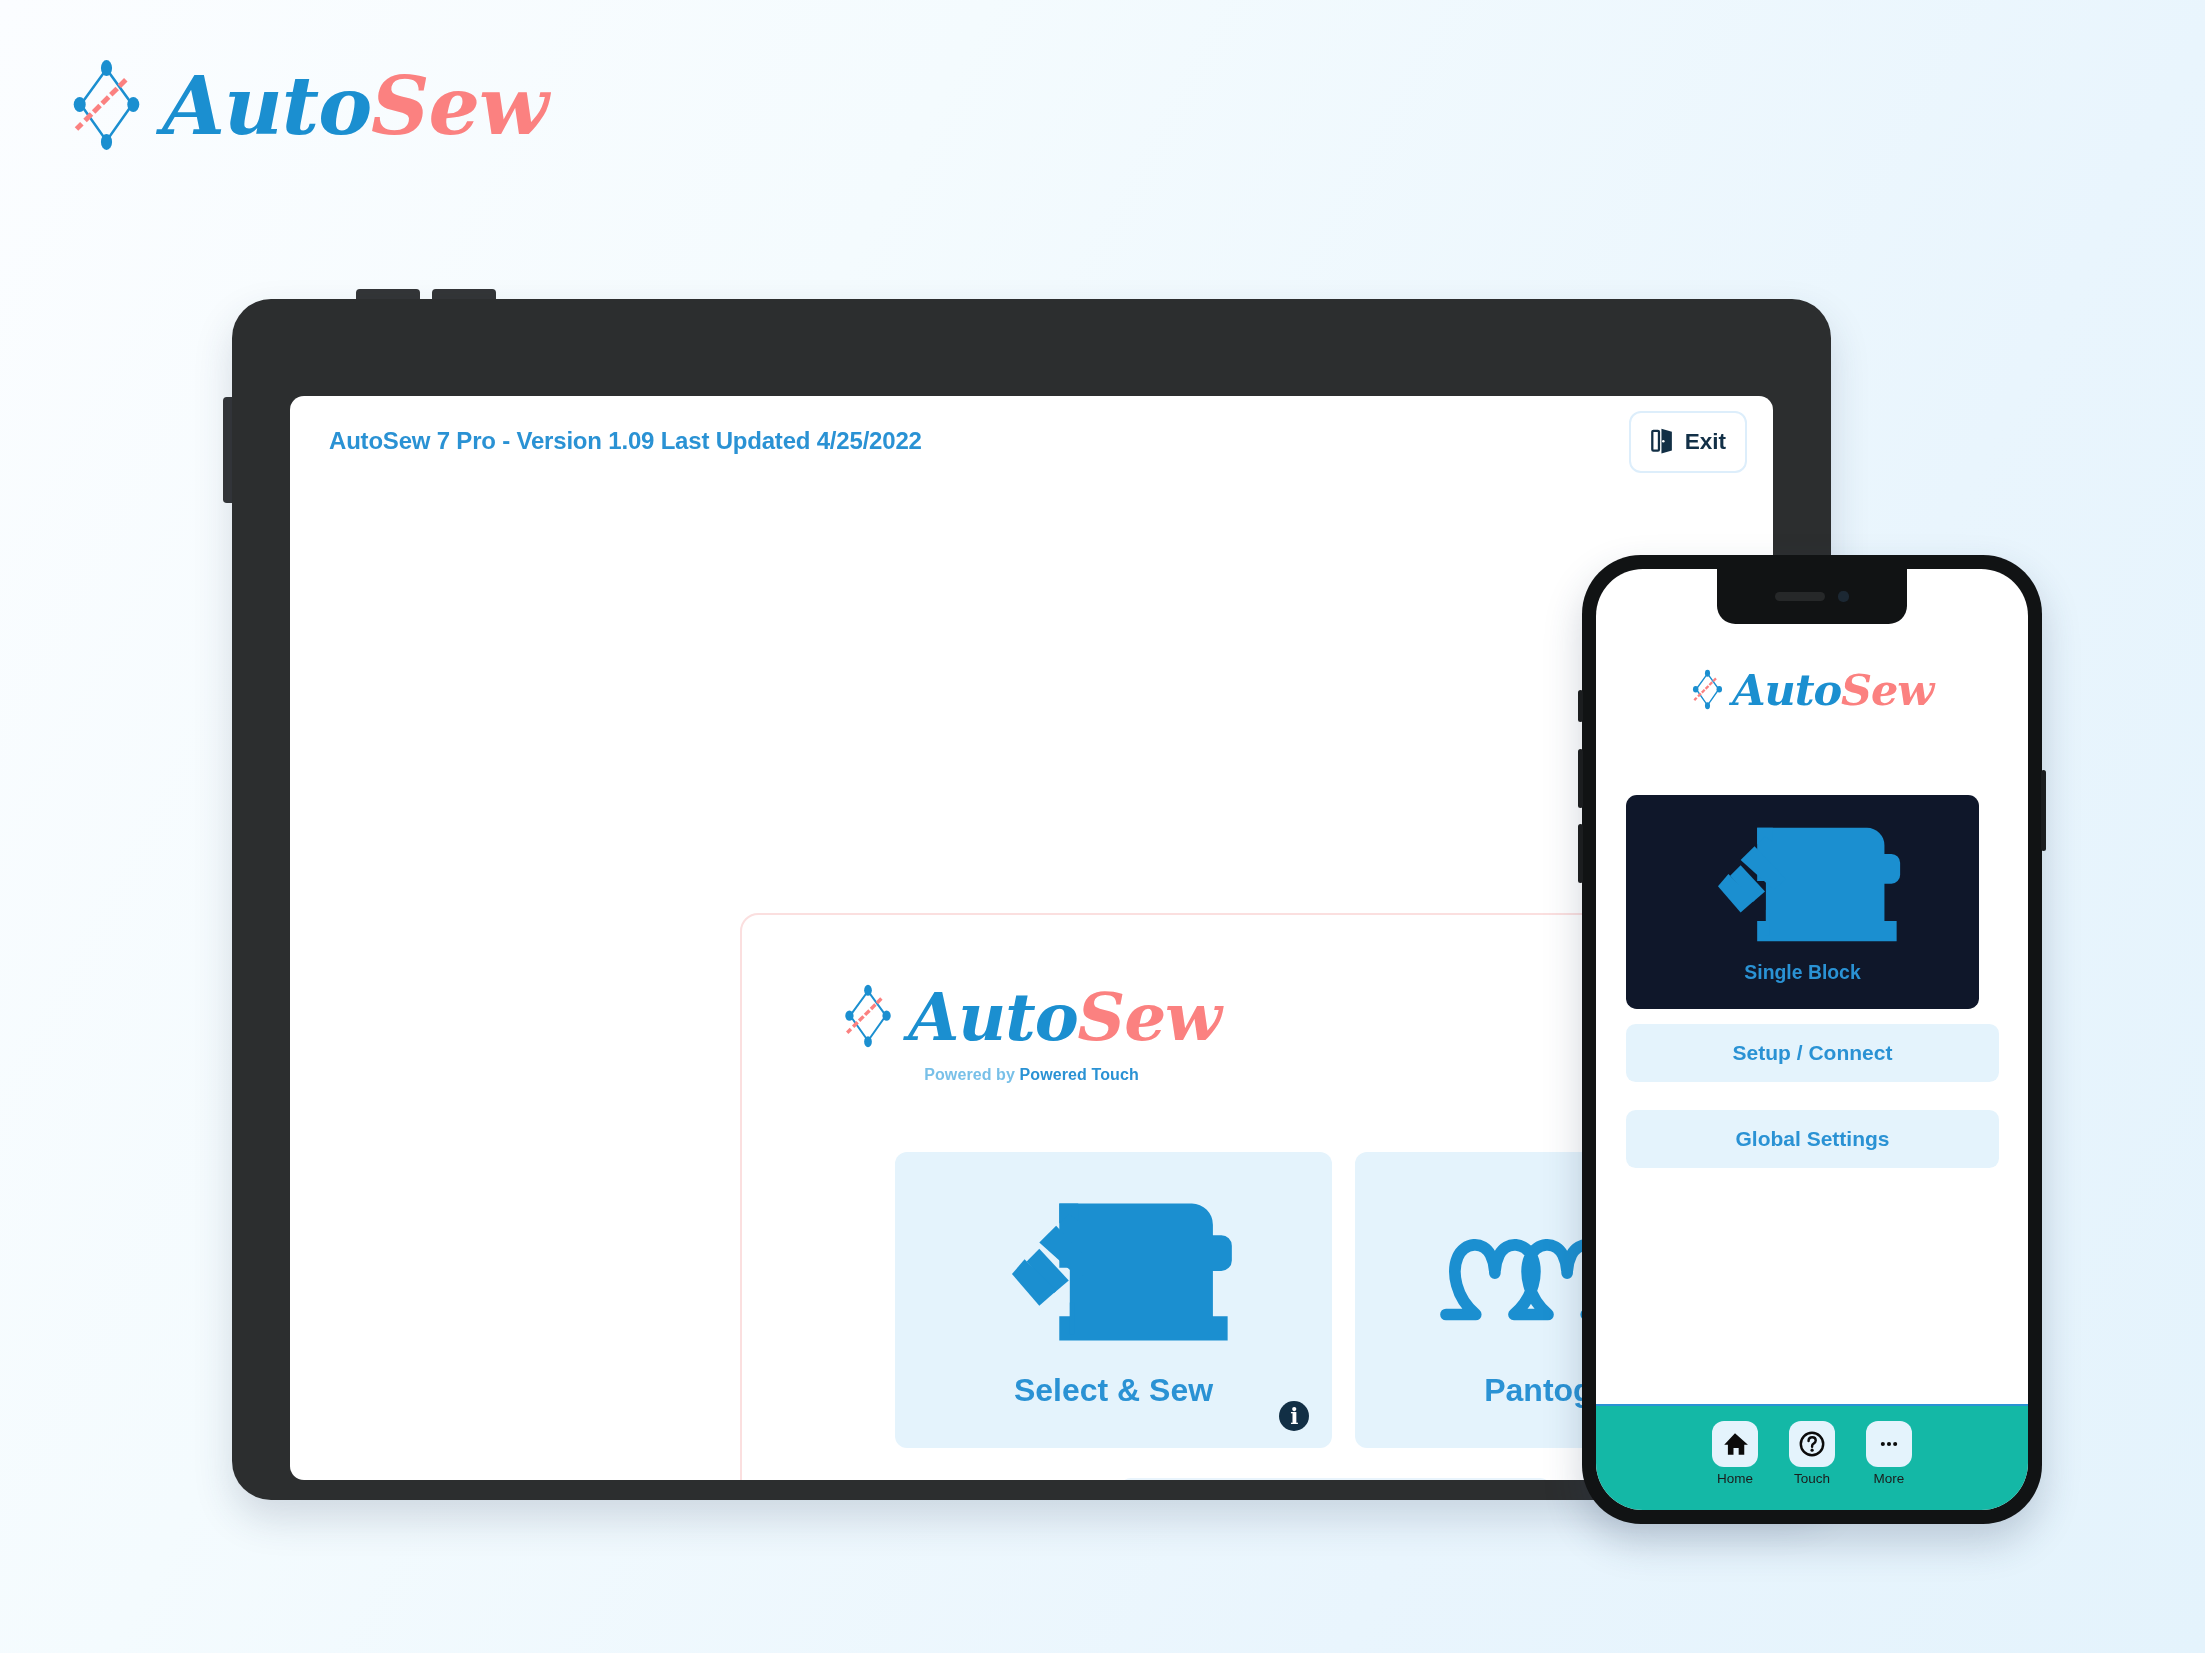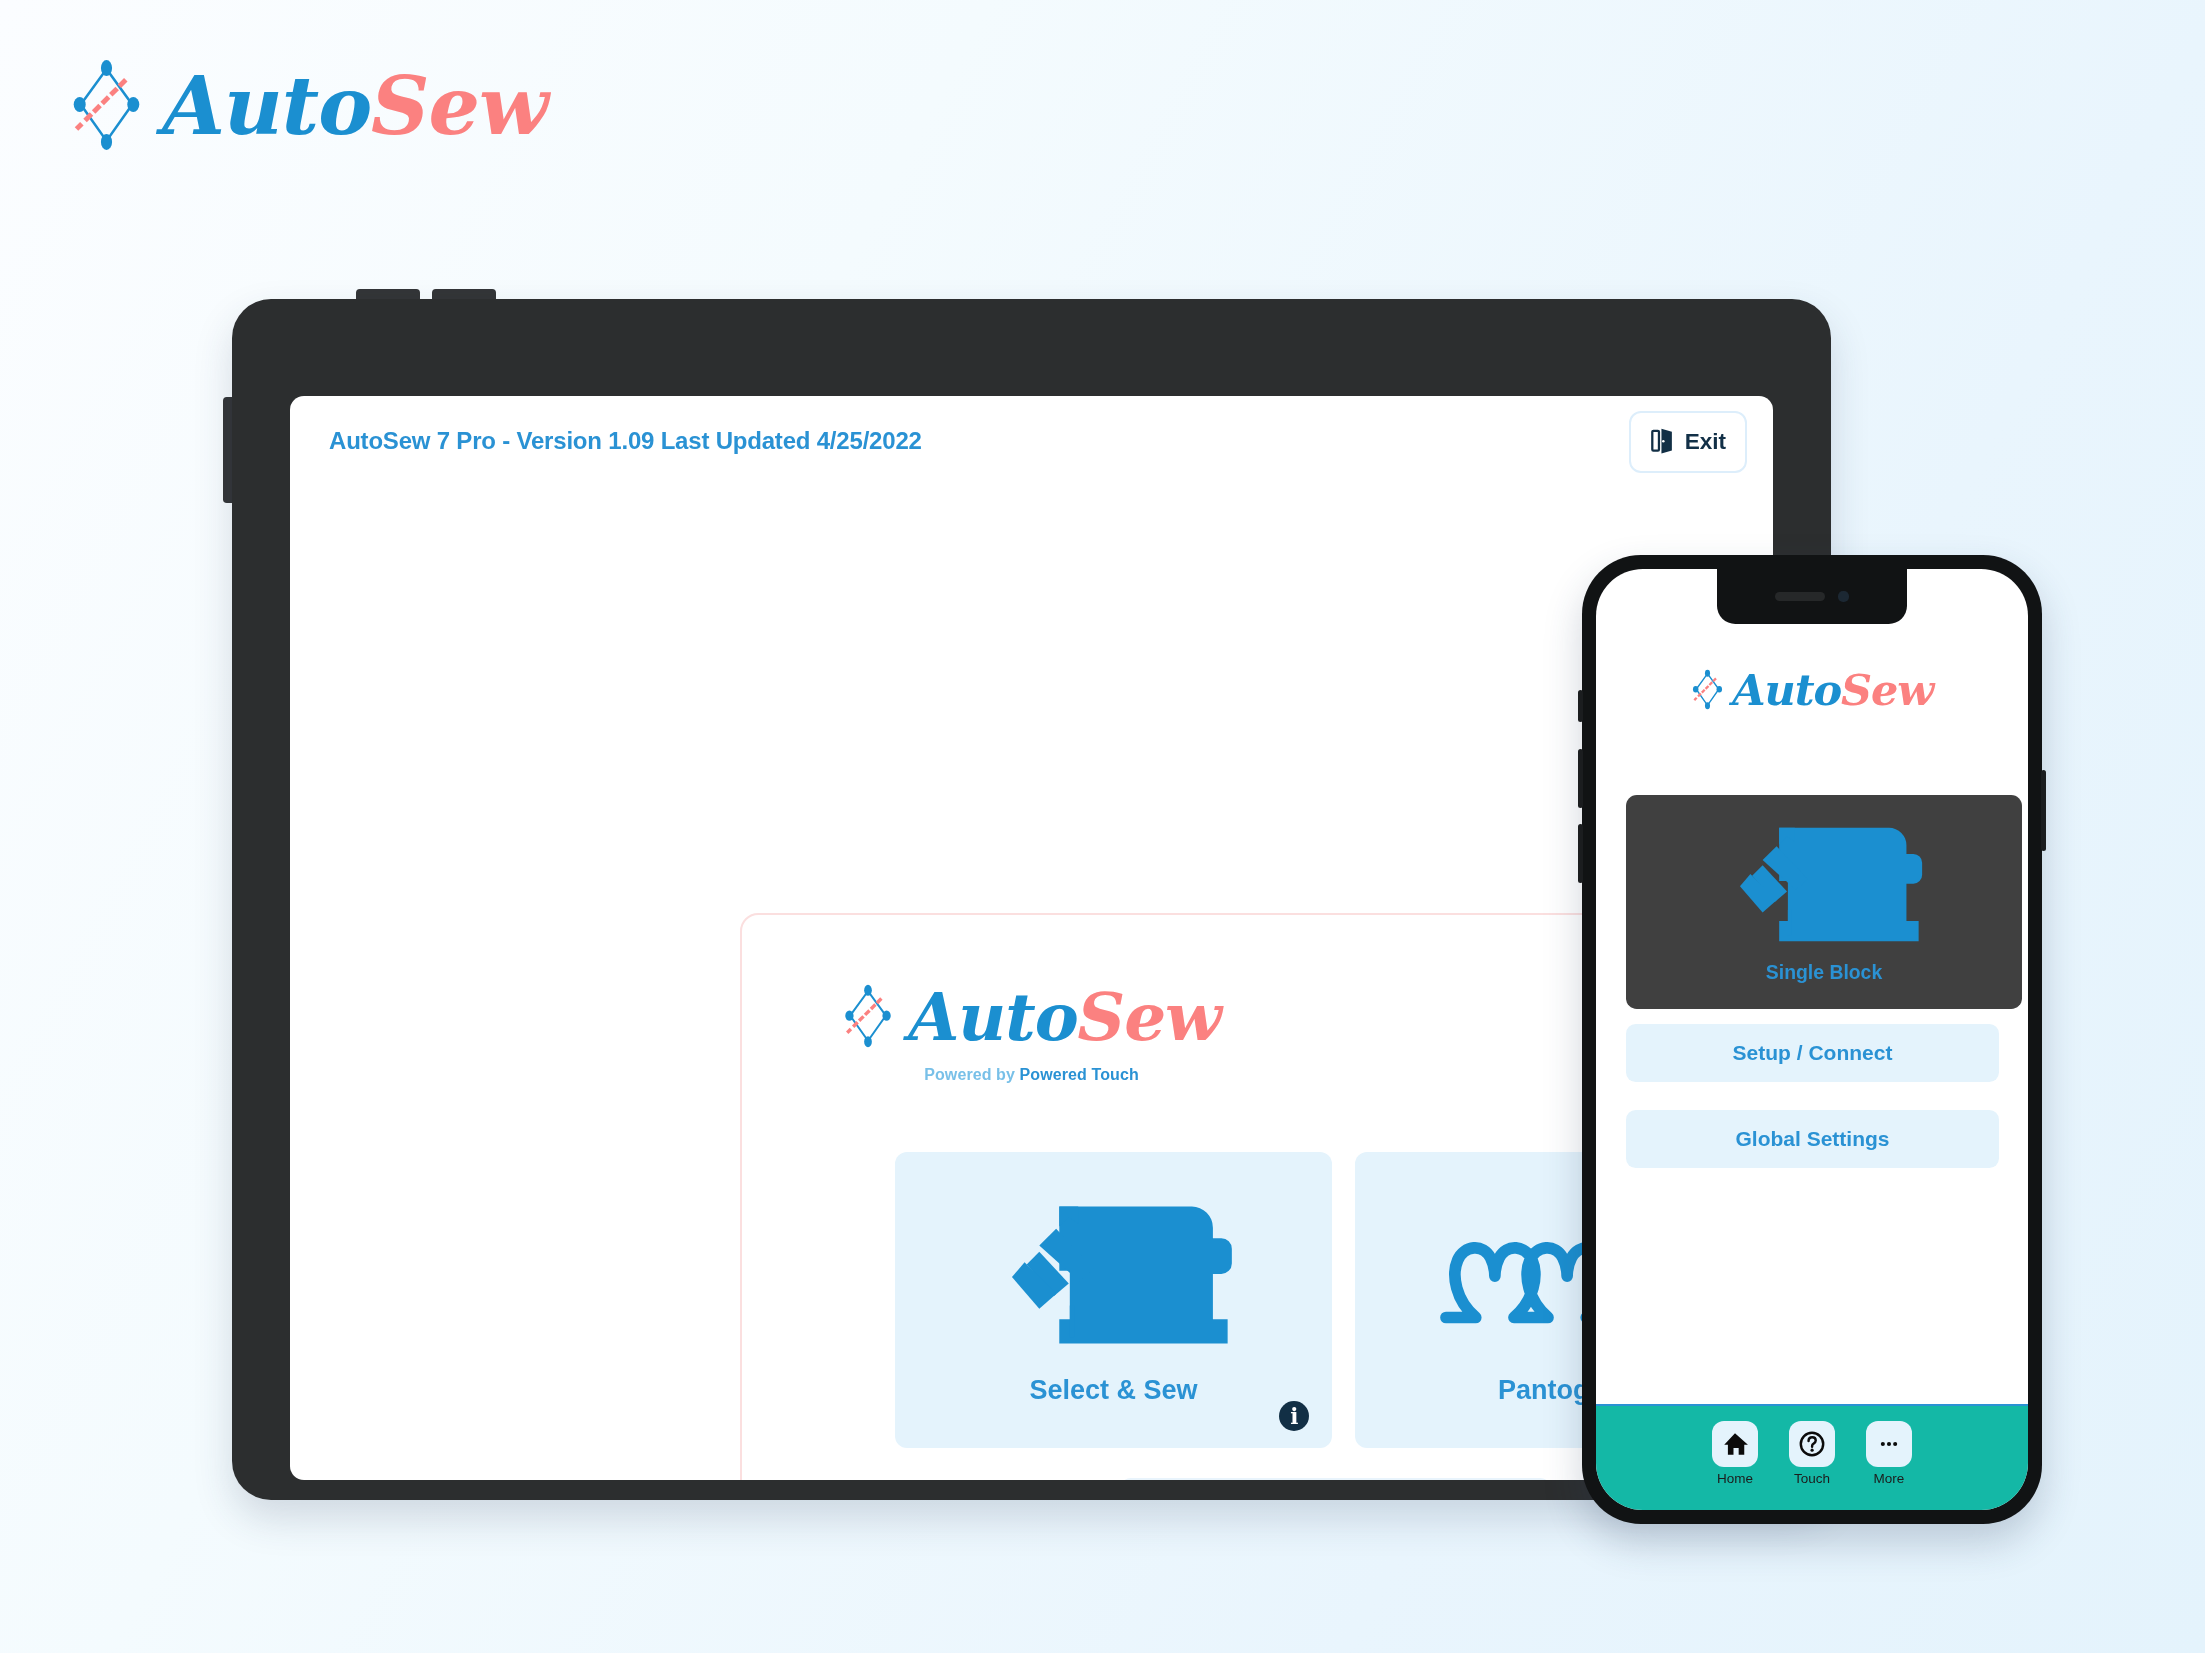--- a/index.html
+++ b/index.html
@@ -106,21 +106,21 @@
   .mode-card {
     width: 437px; height: 296px;
     background: #e4f3fc;
     border-radius: 12px;
     position: relative;
     display: flex; flex-direction: column; align-items: center; justify-content: center;
     cursor: pointer;
   }
   .mode-card .art { height: 162px; display: flex; align-items: center; justify-content: center; }
   .mode-card .mode-label {
-    margin-top: 18.3px; font-size: 27px; font-weight: bold; color: #2a92d4;
+    margin-top: 18.3px; font-size: 32px; font-weight: bold; color: #2a92d4;
   }
   .info-badge {
     position: absolute; right: 22.6px; bottom: 17px;
     width: 30px; height: 30px; border-radius: 50%;
     background: #122f45; color: #fff;
     font-family: "DejaVu Serif", serif; font-weight: bold; font-size: 21.5px;
     display: flex; align-items: center; justify-content: center;
     cursor: pointer;
   }
 
@@ -170,22 +170,22 @@
   }
   #phone-speaker { width: 50px; height: 8.6px; border-radius: 4.8px; background: #262829; }
   #phone-camera { width: 10.2px; height: 10.2px; border-radius: 50%; background: #1c2833; }
 
   #phone-brand {
     position: absolute; left: 0; top: 100px; width: 100%;
     display: flex; align-items: center; justify-content: center; gap: 8.6px;
   }
   #phone-single-block {
     position: absolute; left: 30px; top: 226px;
-    width: 396px; height: 214px;
-    background: #404040; border-radius: 10.8px;
+    width: 353px; height: 214px;
+    background: #0f172a; border-radius: 10.8px;
     display: flex; flex-direction: column; align-items: center; justify-content: center;
     cursor: pointer;
   }
   #phone-single-block .lbl { margin-top: 9.7px; font-size: 19.4px; font-weight: bold; color: #2a92d4; }
   .phone-btn {
     position: absolute; left: 30px; width: 373px; height: 58px;
     background: #e4f3fc; border-radius: 9.7px;
     display: flex; align-items: center; justify-content: center;
     font-size: 21px; font-weight: bold; color: #2a92d4;
     cursor: pointer;

